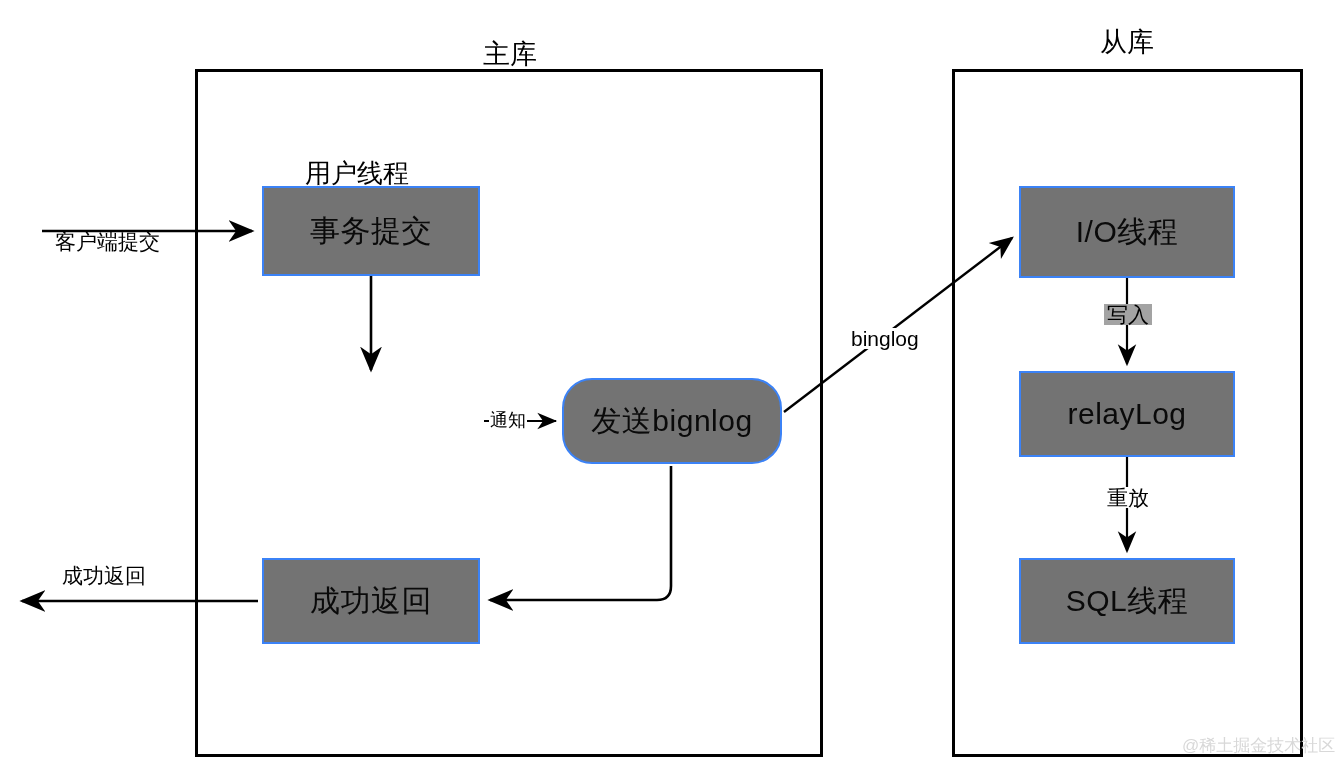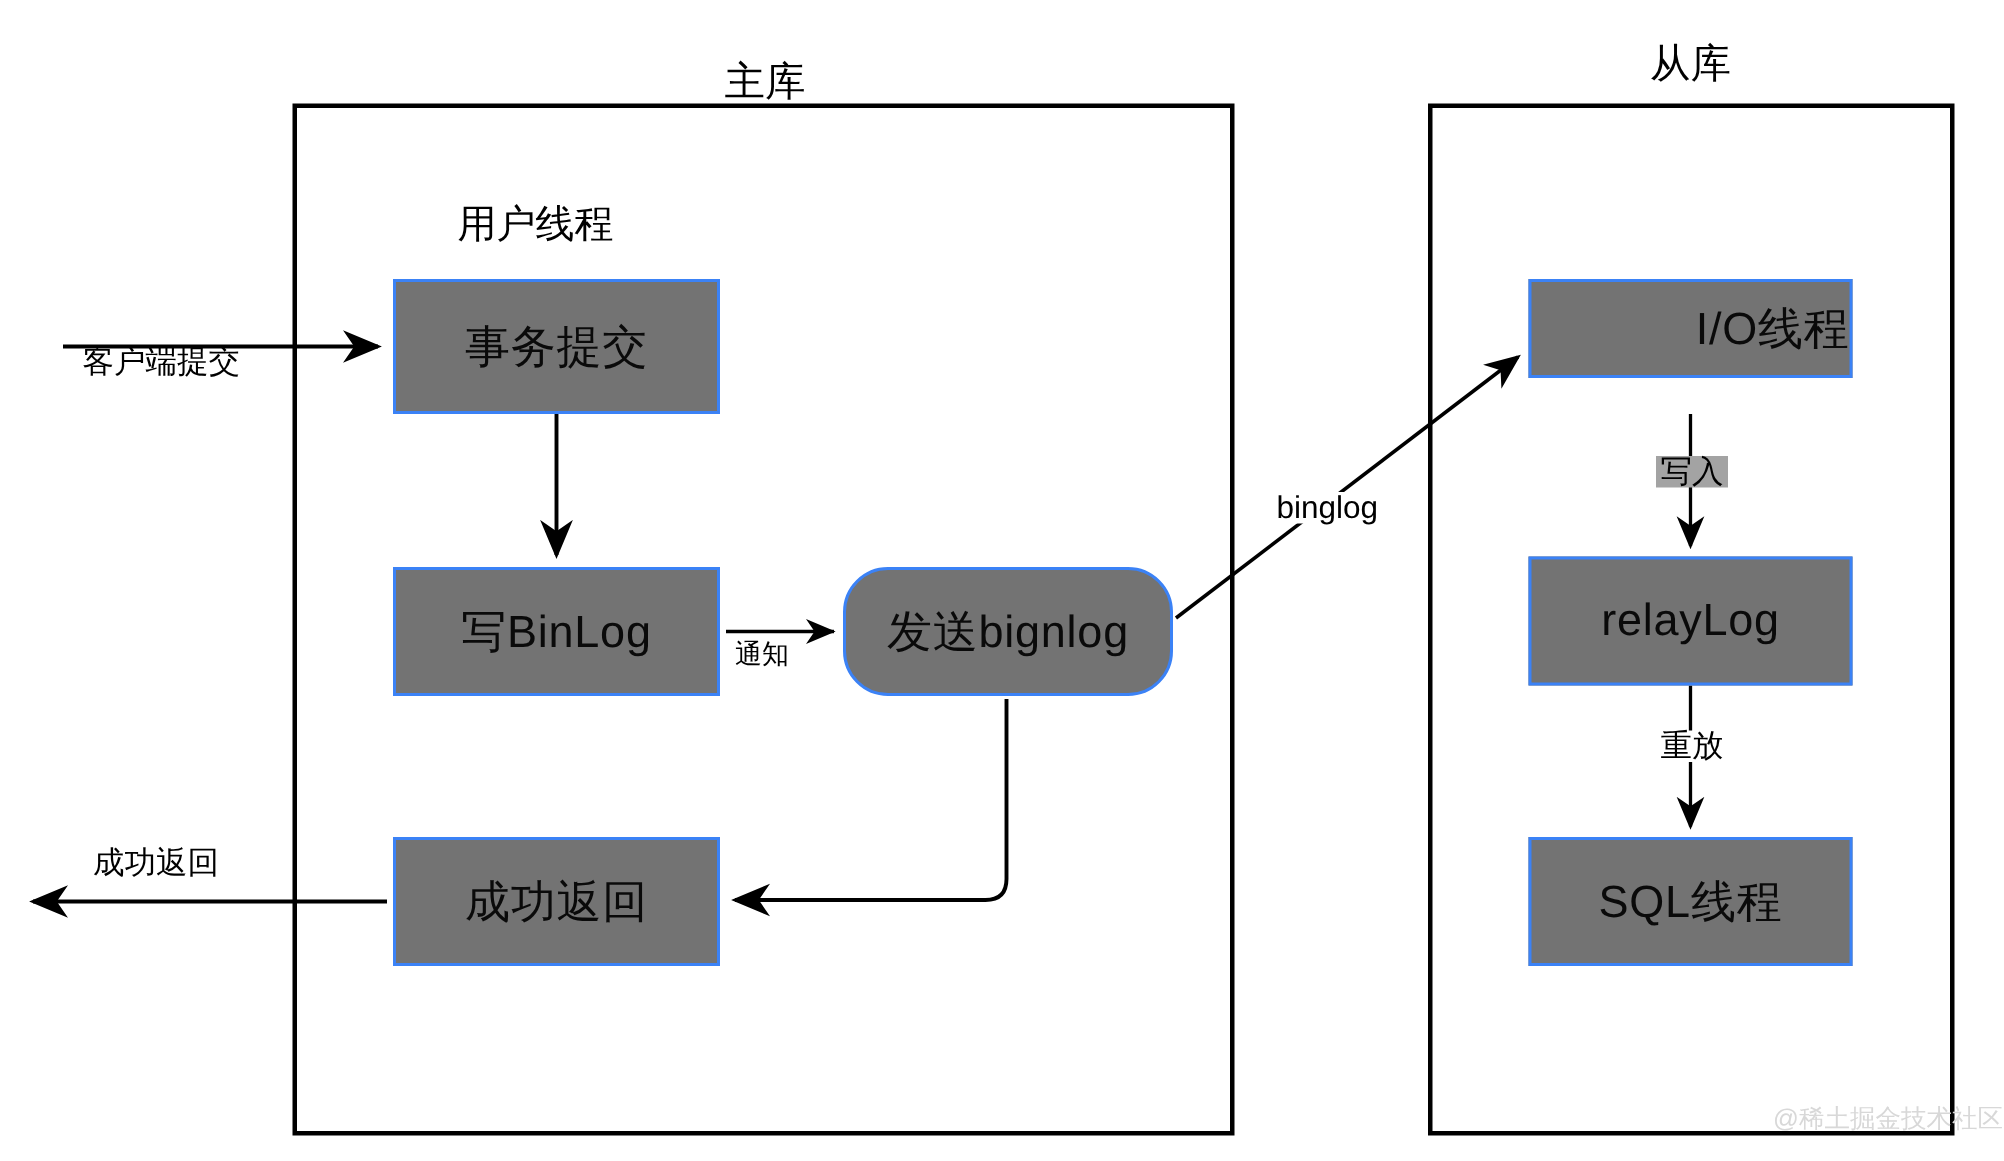--- a/index.html
+++ b/index.html
@@ -80,21 +80,21 @@
 <body>
 
 <div id="stage">
 
   <div class="panel-title" style="left:455px; top:29px; width:110px;margin-top:12px;">主库</div>
   <div class="panel-title" style="left:1072px; top:29px; width:110px;">从库</div>
 
   <div class="panel" style="left:195px; top:69px; width:628px; height:688px;"></div>
   <div class="panel" style="left:952px; top:69px; width:351px; height:688px;"></div>
 
-  <div class="group-label" style="left:305px; top:136px;">用户线程</div>
+  <div class="group-label" style="left:305px; top:160px;">用户线程</div>
 
   <svg class="overlay" viewBox="0 0 1336 774">
     <defs>
       <marker id="ah" markerWidth="11" markerHeight="11" refX="8.5" refY="4" orient="auto" markerUnits="strokeWidth">
         <path d="M0,0.2 L9,4 L0,7.8 L2.6,4 Z" fill="#000000"></path>
       </marker>
       <marker id="ah2" markerWidth="12" markerHeight="12" refX="9" refY="4.5" orient="auto" markerUnits="strokeWidth">
         <path d="M0,0.3 L10,4.5 L0,8.7 L2.9,4.5 Z" fill="#000000"></path>
       </marker>
     </defs>
@@ -112,41 +112,38 @@
     <line x1="258" y1="601" x2="22" y2="601" stroke="#000000" stroke-width="2.6" marker-end="url(#ah2)"></line>
 
     <line x1="1127" y1="276" x2="1127" y2="364" stroke="#000000" stroke-width="2.2" marker-end="url(#ah2)"></line>
 
     <line x1="1127" y1="457" x2="1127" y2="551" stroke="#000000" stroke-width="2.2" marker-end="url(#ah2)"></line>
   </svg>
 
   <div class="node" style="left:262px; top:186px; width:218px; height:90px;">
     <span>事务提交</span>
   </div>
-  <div class="node" style="left:262px; top:378px; width:218px; height:86px;">
-    <span>写BinLog</span>
-  </div>
   <div class="node" style="left:562px; top:378px; width:220px; height:86px;border-radius:30px;">
     <span>发送bignlog</span>
   </div>
   <div class="node" style="left:262px; top:558px; width:218px; height:86px;align-items:center;">
     <span>成功返回</span>
   </div>
-  <div class="node" style="left:1019px; top:186px; width:216px; height:66px;justify-content:flex-end;">
+  <div class="node" style="left:1019px; top:186px; width:216px; height:92px;">
     <span>I/O线程</span>
   </div>
   <div class="node" style="left:1019px; top:371px; width:216px; height:86px;">
     <span>relayLog</span>
   </div>
   <div class="node" style="left:1019px; top:558px; width:216px; height:86px;">
     <span>SQL线程</span>
   </div>
 
   <div class="edge-label" style="left:55px; top:195px;margin-top:36px;">客户端提交</div>
-  <div class="edge-label small" style="left:489px; top:411px; background:#ffffff; padding:0 1px;margin-top:16px;">通知</div>
+  <div class="edge-label small" style="left:489px; top:411px; background:#ffffff; padding:0 1px;">通知</div>
   <div class="edge-label" style="left:849px; top:328px; background:#ffffff; padding:0 2px;">binglog</div>
   <div class="edge-label" style="left:62px; top:565px;">成功返回</div>
   <div class="edge-label" style="left:1104px; top:304px; background:#a3a3a3; padding:0 3px;">写入</div>
   <div class="edge-label" style="left:1104px; top:487px; background:#ffffff; padding:0 3px;">重放</div>
 
   <div class="watermark" style="left:1182px; top:737px;">@稀土掘金技术社区</div>
 
 </div>
 
 </body></html>

